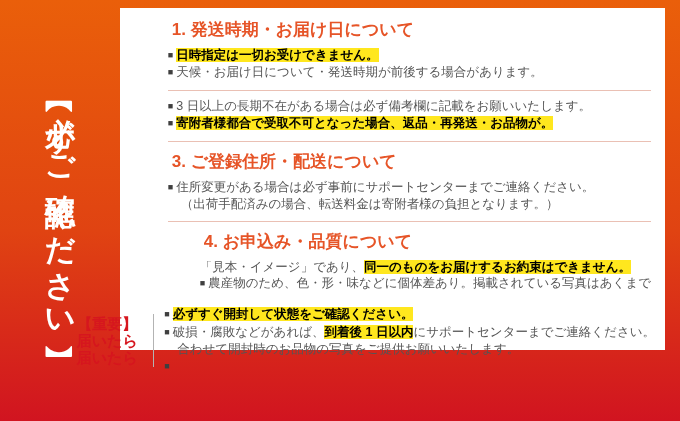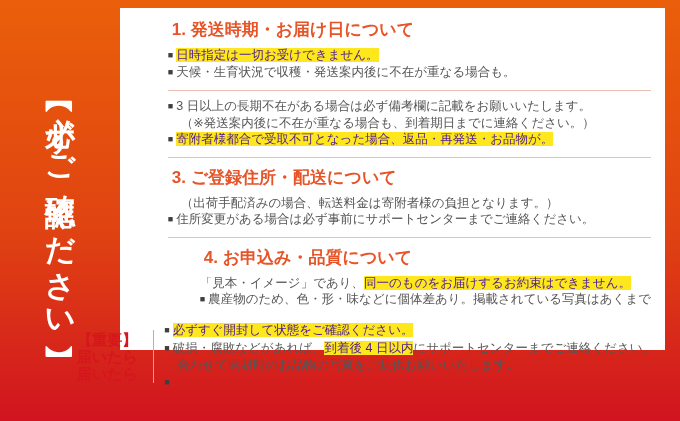--- a/index.html
+++ b/index.html
@@ -36,21 +36,21 @@
   .line{
     font-size:12.5px;line-height:16px;color:#555555;
     white-space:nowrap;margin:0;
   }
   .line .bu{
     display:inline-block;font-size:9px;color:#3f3f3f;
     margin-right:3px;transform:translateY(-1px);
   }
   .cont{padding-left:13px;}
   .hl{background:#ffe71e;}
-  .alert{color:#4c1d95;font-weight:normal;}
+  .alert{color:#000000;font-weight:bold;}
   
   .red-divider{
     height:7px;background:#ffffff;
     border-top:2px solid #e2360e;border-bottom:3px solid #e2360e;
   }
   
   .important{
     height:84px;display:flex;align-items:stretch;padding:0 10px 0 8px;
   }
   .imp-label{
@@ -72,33 +72,32 @@
   <div class="banner">
     <div class="vtext">【必ずご確認ください】</div>
   </div>
 
   <div class="panel">
     <div class="main">
 
       <div class="sec">
         <h2>1. 発送時期・お届け日について</h2>
         <div class="line"><span class="bu">■</span><span class="hl alert">日時指定は一切お受けできません。</span></div>
-        <div class="line"><span class="bu">■</span><span>天候・生育状況で収穫・発送案内後に不在が重なる場合も。</span></div>
+        <div class="line"><span class="bu">■</span><span>天候・お届け日について・発送時期が前後する場合があります。</span></div>
       </div>
 
       <div class="sec">
         <div class="line"><span class="bu">■</span><span>3 日以上の長期不在がある場合は必ず備考欄に記載をお願いいたします。</span></div>
-        <div class="line cont"><span>（※発送案内後に不在が重なる場合も、到着期日までに連絡ください。）</span></div>
         <div class="line"><span class="bu">■</span><span class="hl alert">寄附者様都合で受取不可となった場合、返品・再発送・お品物が。</span></div>
       </div>
 
       <div class="sec">
         <h2>3. ご登録住所・配送について</h2>
+        <div class="line"><span class="bu">■</span><span>住所変更がある場合は必ず事前にサポートセンターまでご連絡ください。</span></div>
         <div class="line cont"><span>（出荷手配済みの場合、転送料金は寄附者様の負担となります。）</span></div>
-        <div class="line"><span class="bu">■</span><span>住所変更がある場合は必ず事前にサポートセンターまでご連絡ください。</span></div>
       </div>
 
       <div class="sec">
         <h2>4. お申込み・品質について</h2>
         <div class="line"><span>「見本・イメージ」であり、</span><span class="hl alert">同一のものをお届けするお約束はできません。</span></div>
         <div class="line"><span class="bu">■</span><span>農産物のため、色・形・味などに個体差あり。掲載されている写真はあくまで</span></div>
       </div>
 
     </div>
 
@@ -106,20 +105,20 @@
 
     <div class="important">
       <div class="imp-label">
         <span>【重要】</span>
         <span>届いたら</span>
         <span>届いたら</span>
       </div>
       <div class="imp-sep"></div>
       <div class="imp-items">
         <div class="line"><span class="bu">■</span><span class="hl alert">必ずすぐ開封して状態をご確認ください。</span></div>
-        <div class="line"><span class="bu">■</span><span>破損・腐敗などがあれば、</span><span class="hl alert">到着後 4 日以内</span><span>にサポートセンターまでご連絡ください。</span></div>
+        <div class="line"><span class="bu">■</span><span>破損・腐敗などがあれば、</span><span class="hl alert">到着後 1 日以内</span><span>にサポートセンターまでご連絡ください。</span></div>
         <div class="line cont"><span>合わせて開封時のお品物の写真をご提供お願いいたします。</span></div>
         <div class="line"><span class="bu">■</span></div>
       </div>
     </div>
   </div>
 
 </div>
 
 </body></html>

